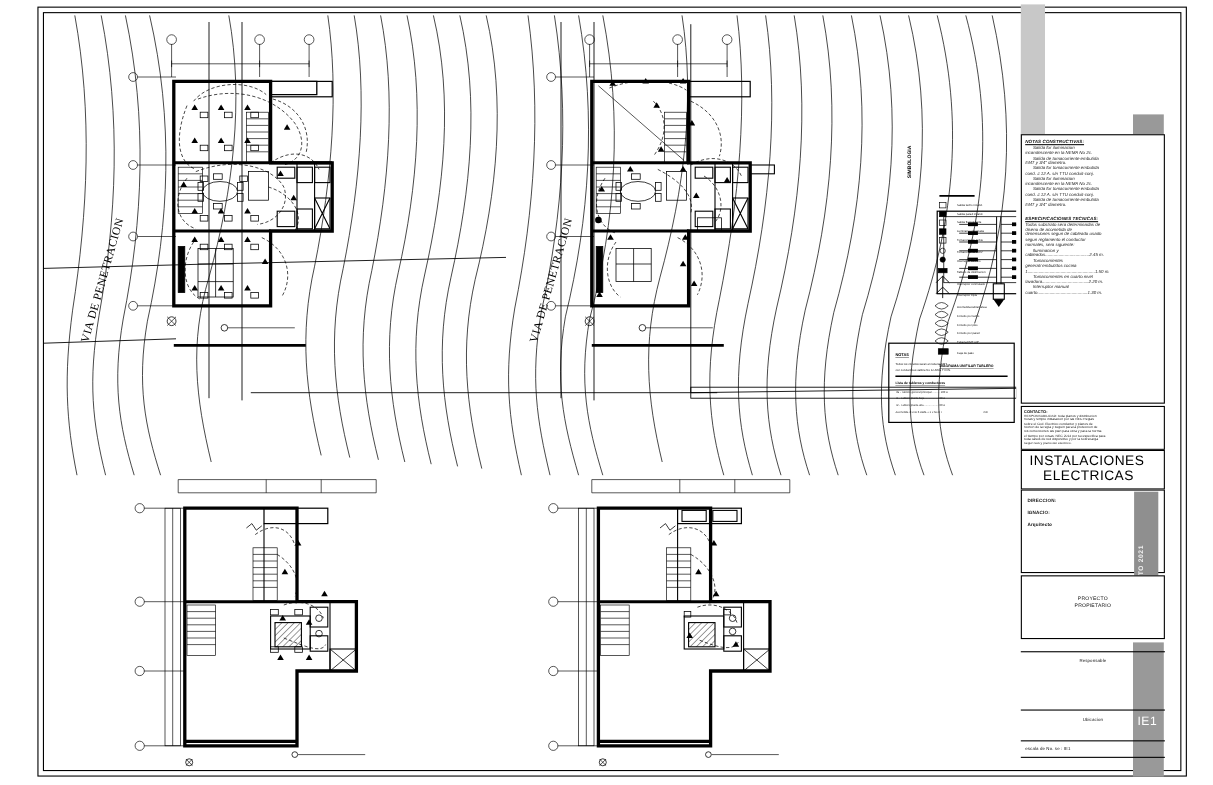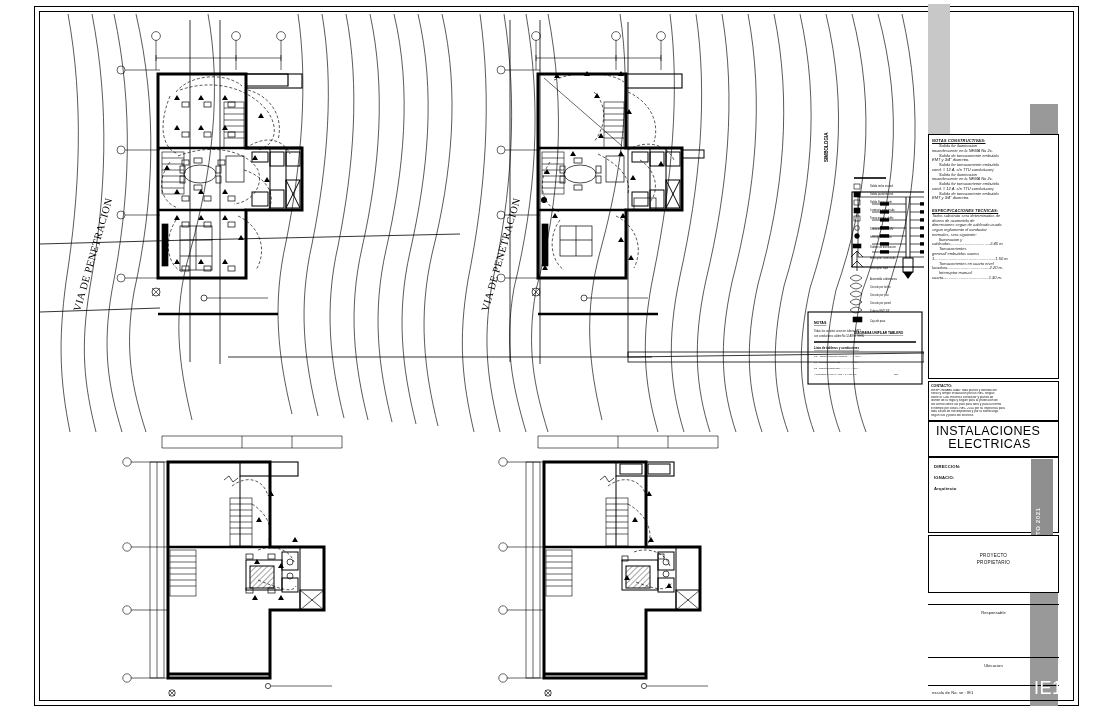--- a/index.html
+++ b/index.html
@@ -9,21 +9,21 @@
 
   
   .frame-outer{position:absolute;left:34px;top:6px;width:1045px;height:700px;border:1.5px solid #000;box-sizing:border-box;}
   .frame-inner{position:absolute;left:39px;top:11px;width:1035px;height:690px;border:1px solid #000;box-sizing:border-box;}
 
   
   .drawing-area{position:absolute;left:40px;top:12px;width:884px;height:688px;overflow:hidden;}
   .plan-svg{position:absolute;left:0;top:0;}
 
   
-  .titleblock{position:absolute;left:928px;top:12px;width:131px;height:689px;box-sizing:border-box;}
+  .titleblock{position:absolute;left:928px;top:0;width:131px;height:689px;box-sizing:border-box;}
 
   .tb-box{position:absolute;box-sizing:border-box;border:1.1px solid #000;background:#fff;}
 
   .tb-spec{left:0;top:122px;width:131px;height:245px;}
   .tb-contacto{left:0;top:369px;width:131px;height:40px;}
   .tb-title{left:0;top:409px;width:131px;height:36px;}
   .tb-info{left:0;top:445px;width:131px;height:76px;}
   .tb-proj{left:0;top:523px;width:131px;height:58px;}
 
   .tb-rule{position:absolute;left:0;width:131px;height:0;border-top:1.1px solid #000;}
@@ -53,21 +53,21 @@
   .vert-date{position:absolute;left:103px;top:447px;width:22px;height:101px;background:#8f8f8f;}
   .vert-date span{display:block;transform:rotate(-90deg);transform-origin:left top;
                   position:absolute;left:4px;top:96px;width:99px;
                   font-size:6px;font-weight:bold;color:#f2f2f2;letter-spacing:.6px;white-space:nowrap;}
 
   .proj-text{font-size:4.6px;text-align:center;line-height:1.5;margin-top:17px;color:#111;letter-spacing:.2px;}
 
   .foot-lbl{position:absolute;width:131px;text-align:center;font-size:4px;color:#111;letter-spacing:.1px;}
   .foot-lbl.left{text-align:left;padding-left:4px;}
 
-  .sheetcode{position:absolute;left:1034px;top:678px;font-size:18px;color:#ffffff;
+  .sheetcode{position:absolute;left:1034px;top:650px;font-size:11px;color:#ffffff;
              font-weight:normal;letter-spacing:.5px;}
 </style>
 </head>
 <body>
 
 <div id="sheet">
 
   <div class="drawing-area">
     <svg class="plan-svg" width="884" height="688" viewBox="0 0 884 688">
       <defs>

